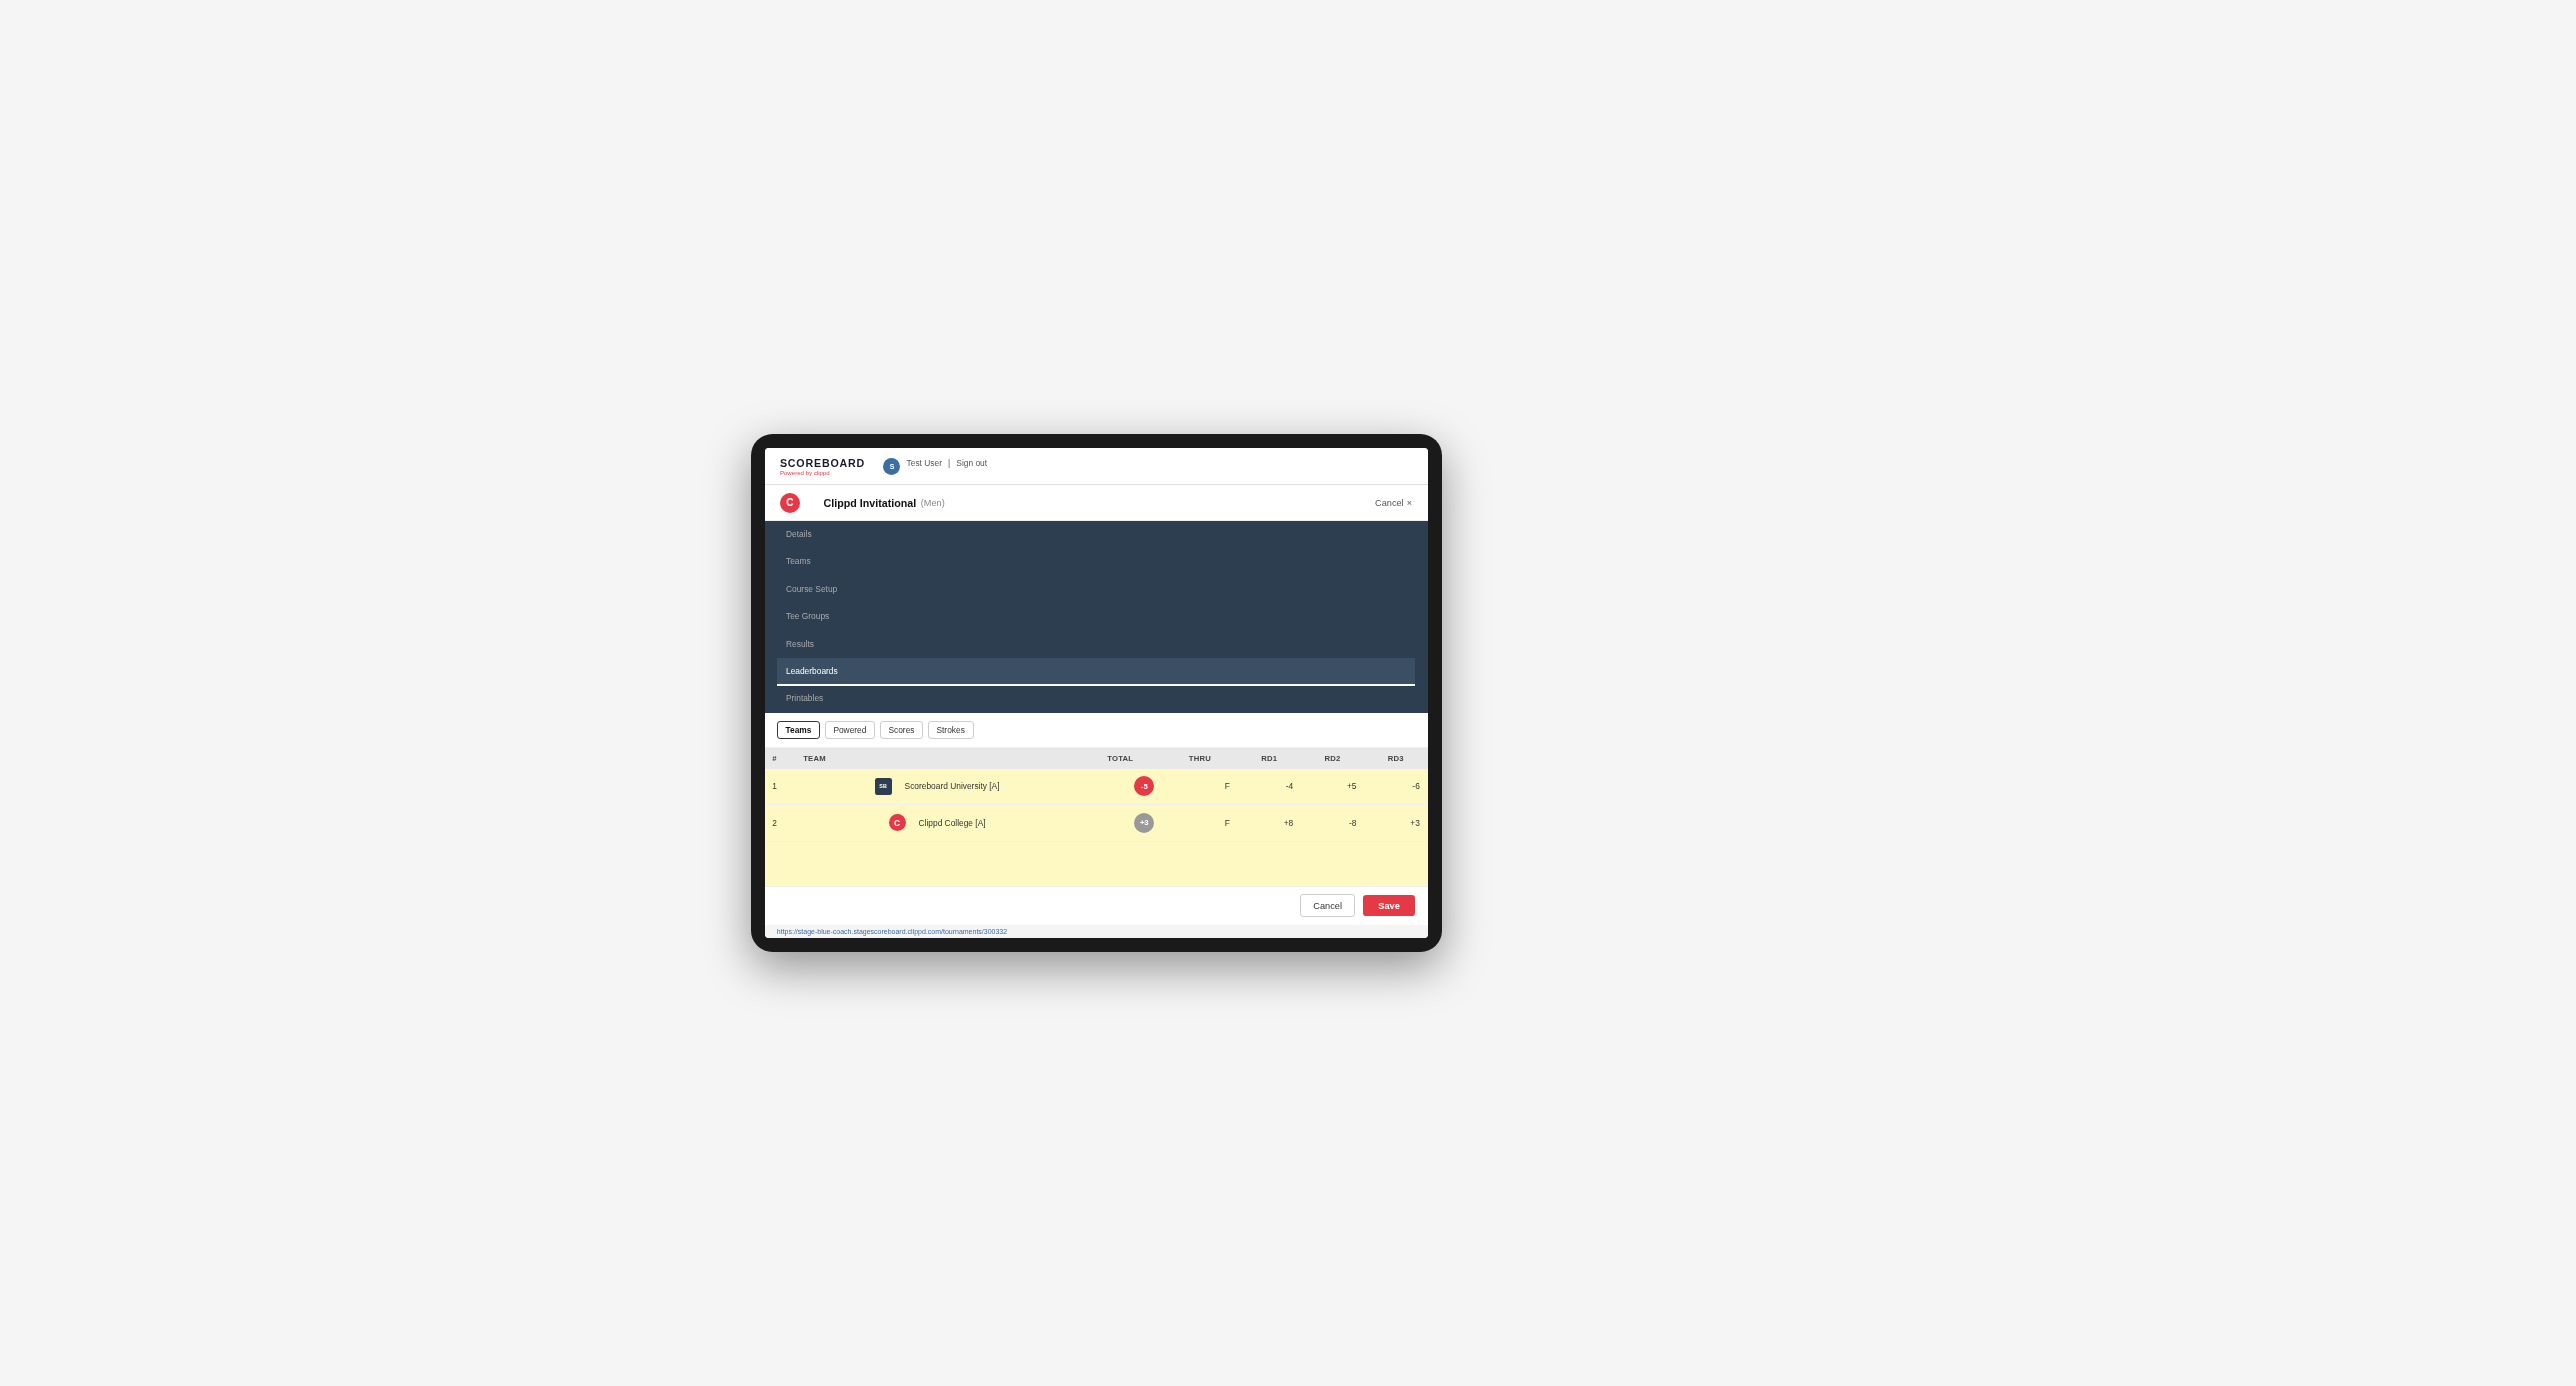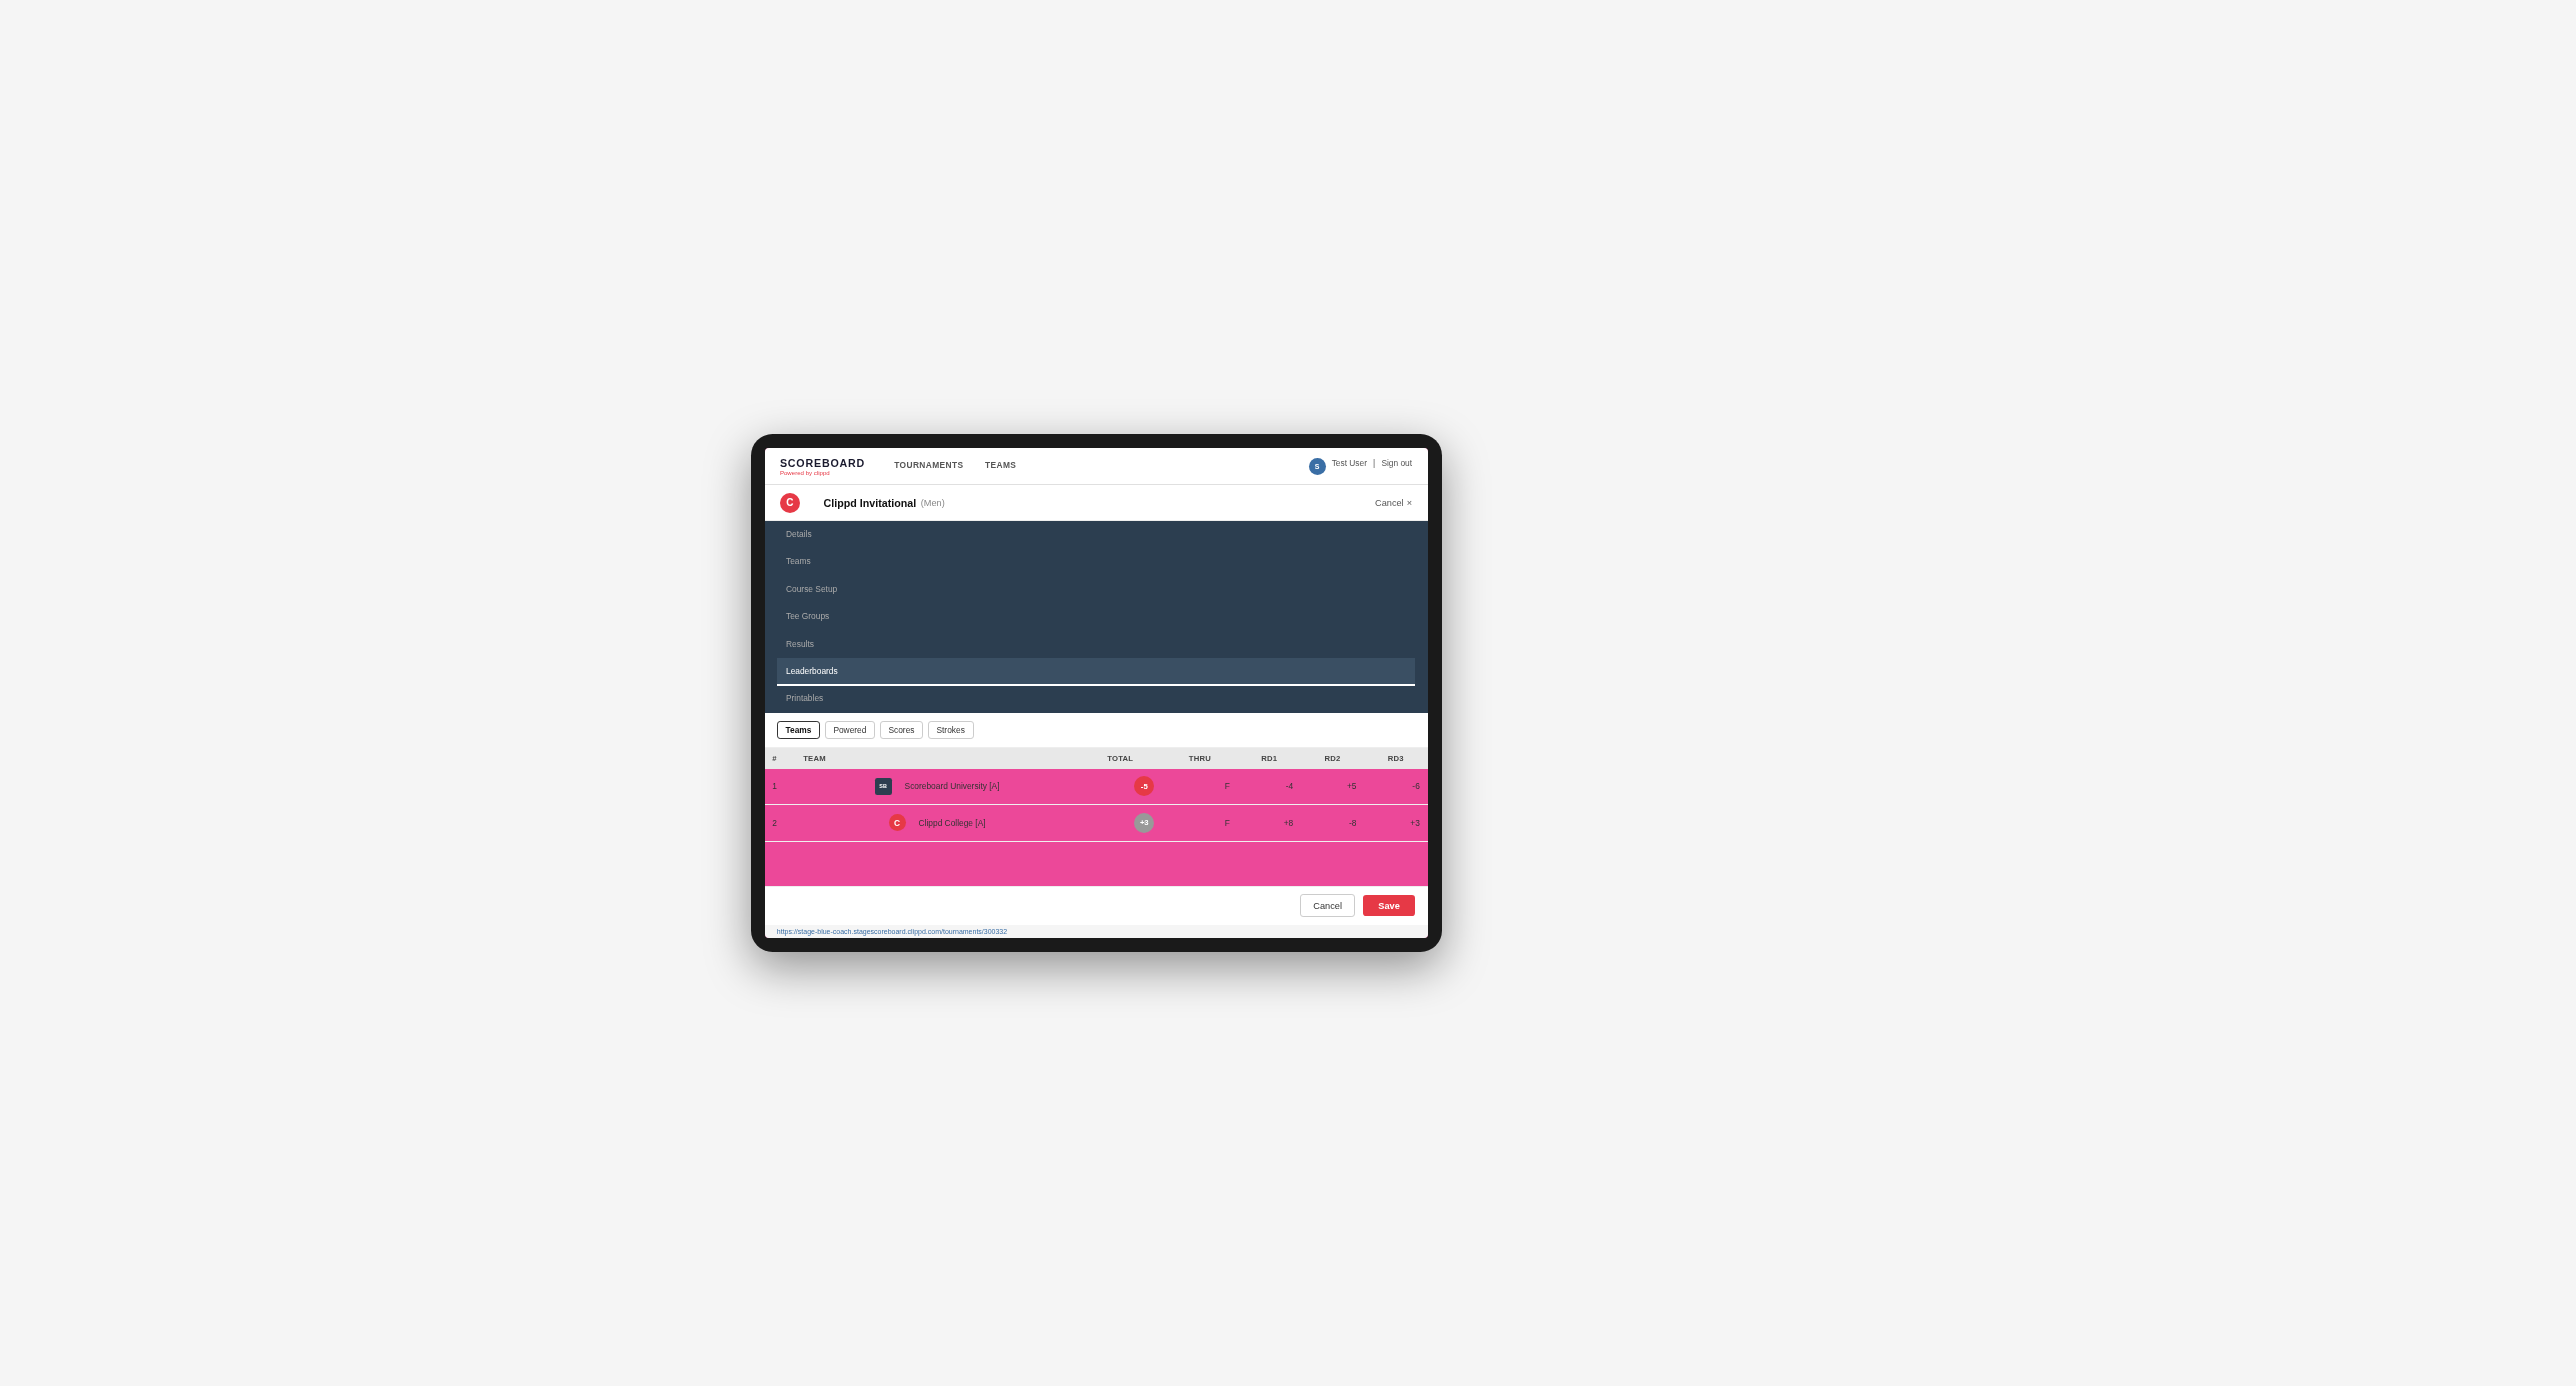--- a/index.html
+++ b/index.html
@@ -30,21 +30,21 @@
     }
     .tablet-outer {
       flex: 1;
       background: #1a1a1a;
       border-radius: 21.5px;
       padding: 14px;
       box-shadow: 0 15.4px 46px rgba(0,0,0,0.4);
       max-width: 691px;
     }
     .tablet-inner {
-      background: #ec4899;
+      background: #fef9c3;
       border-radius: 4px;
       overflow: hidden;
     }
     
     .top-nav {
       display: flex;
       align-items: center;
       background: #fff;
       border-bottom: 0.8px solid #e0e0e0;
       padding: 0 15.4px;
@@ -330,24 +330,20 @@
 
   <div class="tablet-outer">
     <div class="tablet-inner">
 
       <div class="top-nav">
         <div class="logo-area">
           <span class="logo-text">SCOREBOARD</span>
           <span class="logo-sub">
             <span>Powered by </span><span style="color:#e63946">clippd</span>
           </span>
-        </div>
-        <div class="nav-items">
-          <div class="nav-item">TOURNAMENTS</div>
-          <div class="nav-item">TEAMS</div>
         </div>
         <div class="nav-right">
           <div class="user-avatar">
             <span>S</span>
           </div>
           <span>Test User</span>
           <span>|</span>
           <span class="sign-out">Sign out</span>
         </div>
       </div>

